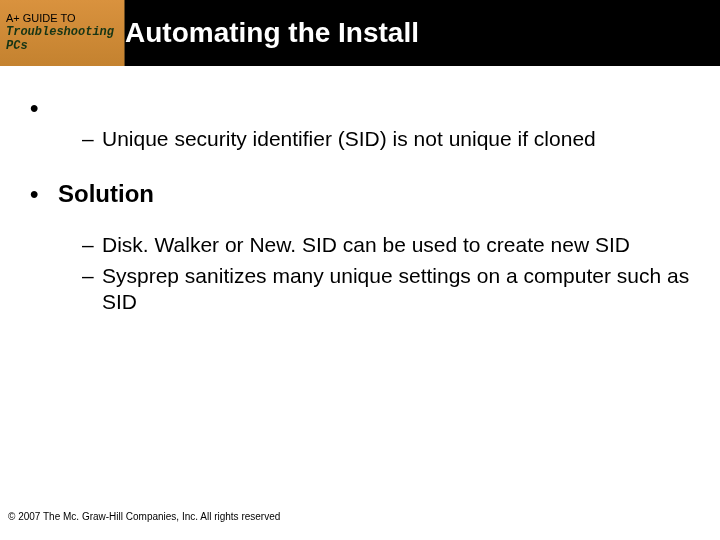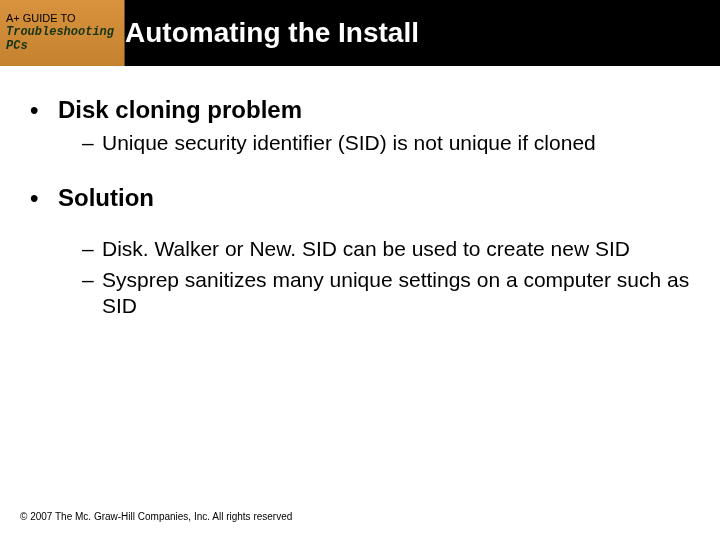--- a/index.html
+++ b/index.html
@@ -105,21 +105,21 @@
     flex-shrink: 0;
   }
   .sub-text {
     flex: 1;
   }
   .spacer {
     height: 18px;
   }
   .footer {
     position: absolute;
-    left: 20px;
+    left: 8px;
     bottom: 18px;
     font-size: 10px;
     font-family: Arial, sans-serif;
     color: #000;
   }
 </style>
 </head>
 <body>
 
 <div class="header-bar">
@@ -128,21 +128,20 @@
     <div class="logo-line3">Troubleshooting PCs</div>
   </div>
   <div class="slide-title">Automating the Install</div>
 </div>
 
 <div class="content">
   <ul class="level1">
     <li>
       <div class="l1-row">
         <span class="bullet-disc">•</span>
-        <span>Disk cloning problem</span>
       </div>
       <ul class="level2">
         <li>
           <span class="bullet-dash">–</span>
           <span class="sub-text">Unique security identifier (SID) is not unique if cloned</span>
         </li>
       </ul>
     </li>
     <li>
       <div class="l1-row">

